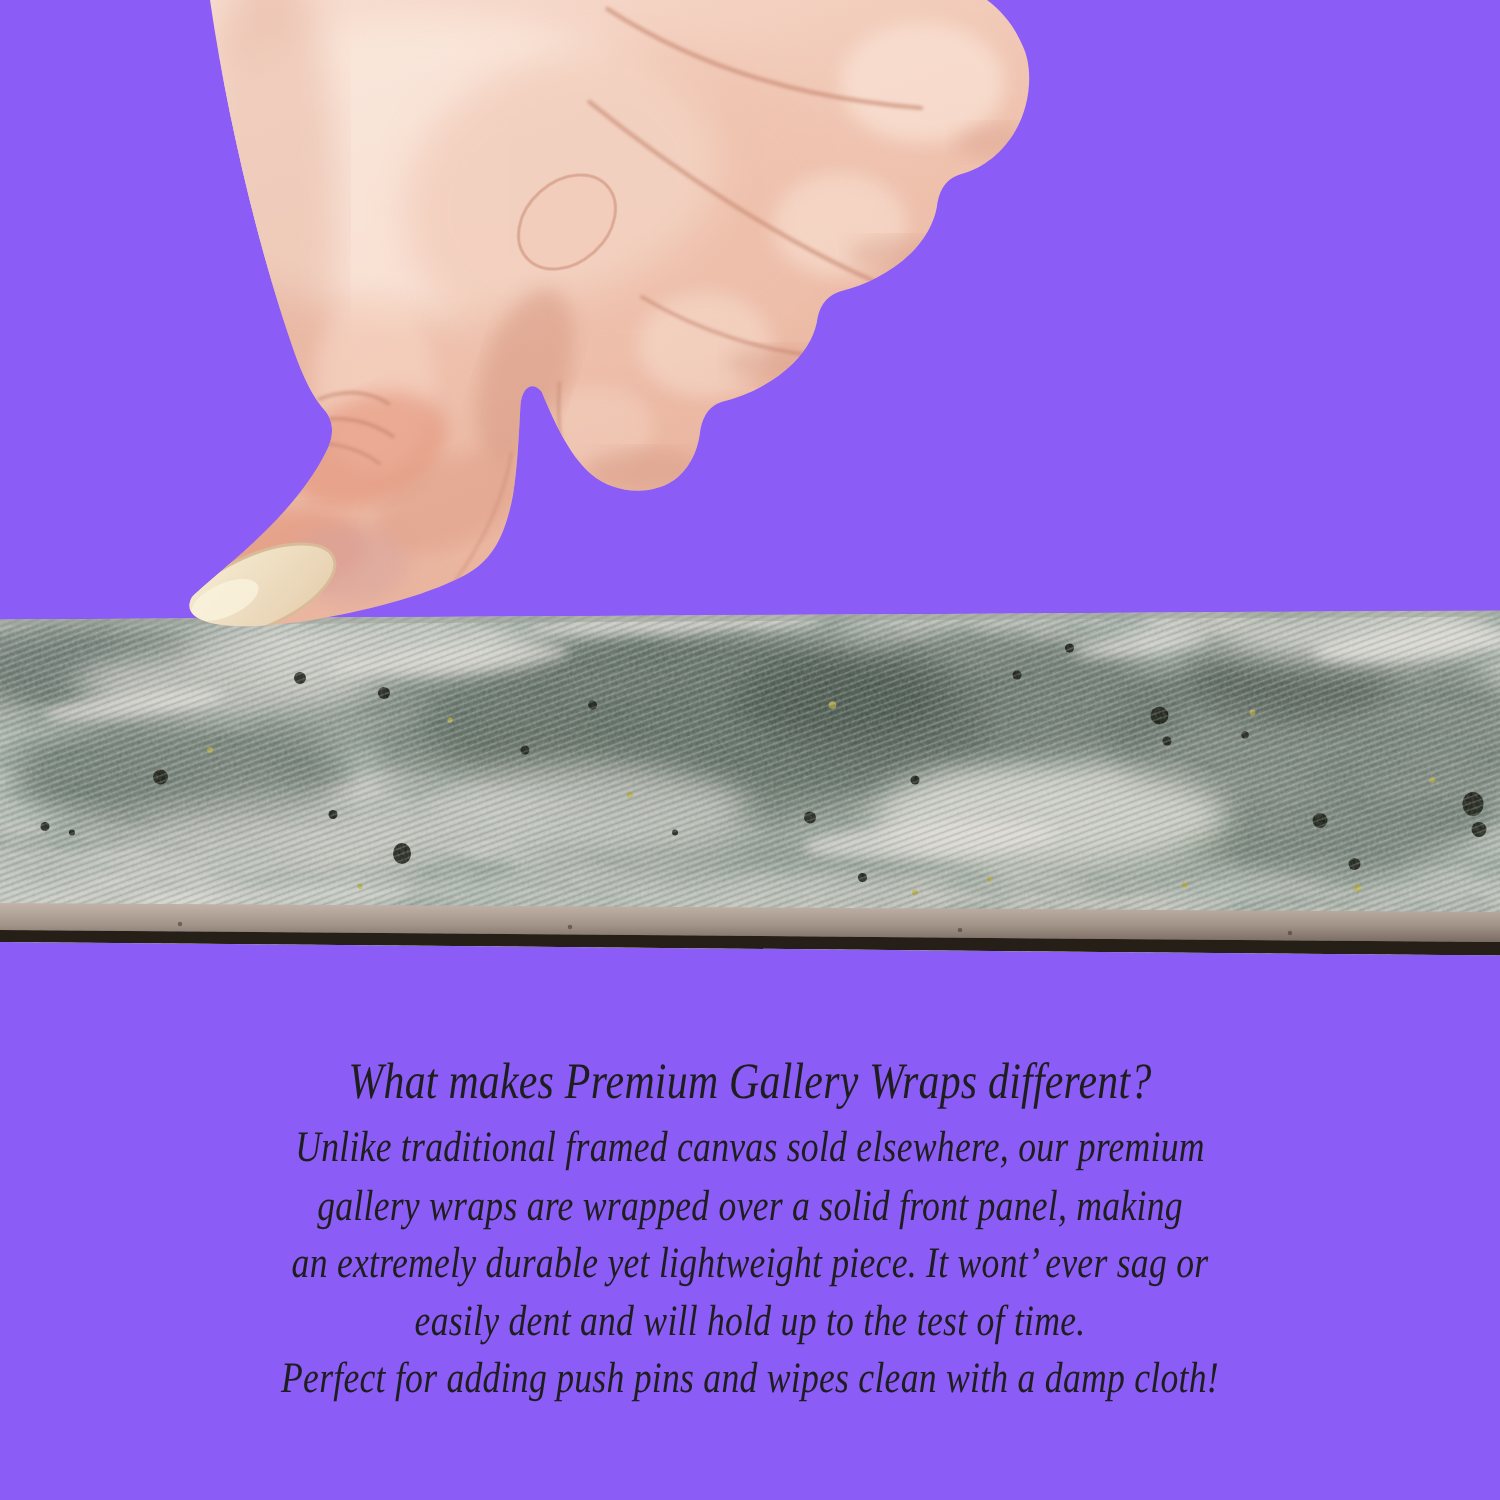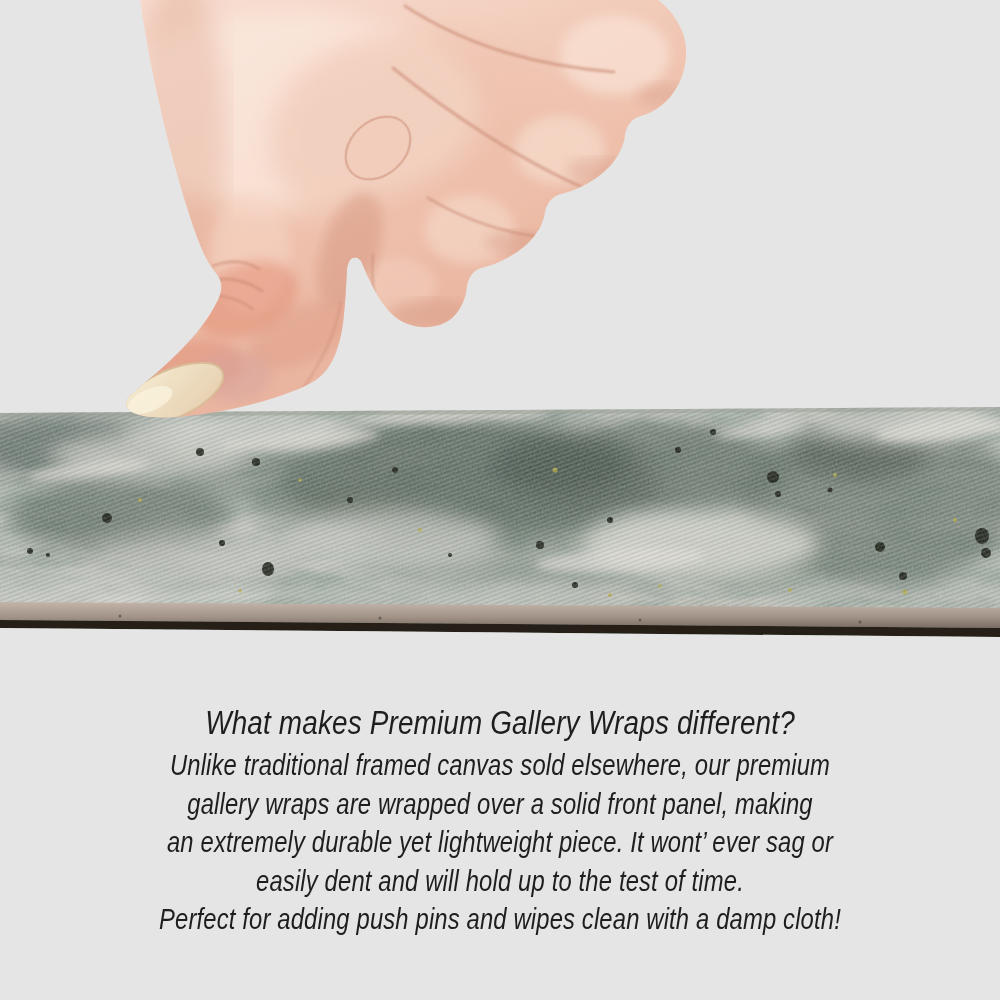--- a/index.html
+++ b/index.html
@@ -1,17 +1,17 @@
 <!DOCTYPE html>
 <html><head>
 <meta charset="utf-8">
 <style>
   html,body{margin:0;padding:0;}
   body{background:#ffffff;font-family:"Liberation Sans",sans-serif;}
-  .stage{position:relative;width:1000px;height:1000px;background:#e5e5e5;overflow:hidden;margin:0 auto;}
+  .stage{position:relative;width:1000px;height:1000px;background:#8b5cf6;overflow:hidden;margin:0 auto;font-family:Liberation Serif, serif;}
 
   
   .hand-svg{position:absolute;top:0;left:0;z-index:3;}
   .strip{position:absolute;top:406px;left:0;width:1000px;height:236px;z-index:2;}
   .strip svg{display:block;width:100%;height:100%;}
 
   
   .copy{position:absolute;top:700px;left:0;width:1000px;text-align:center;
         transform:scaleX(0.82);transform-origin:500px 0;
         color:#1e1e1e;font-style:italic;z-index:4;}

